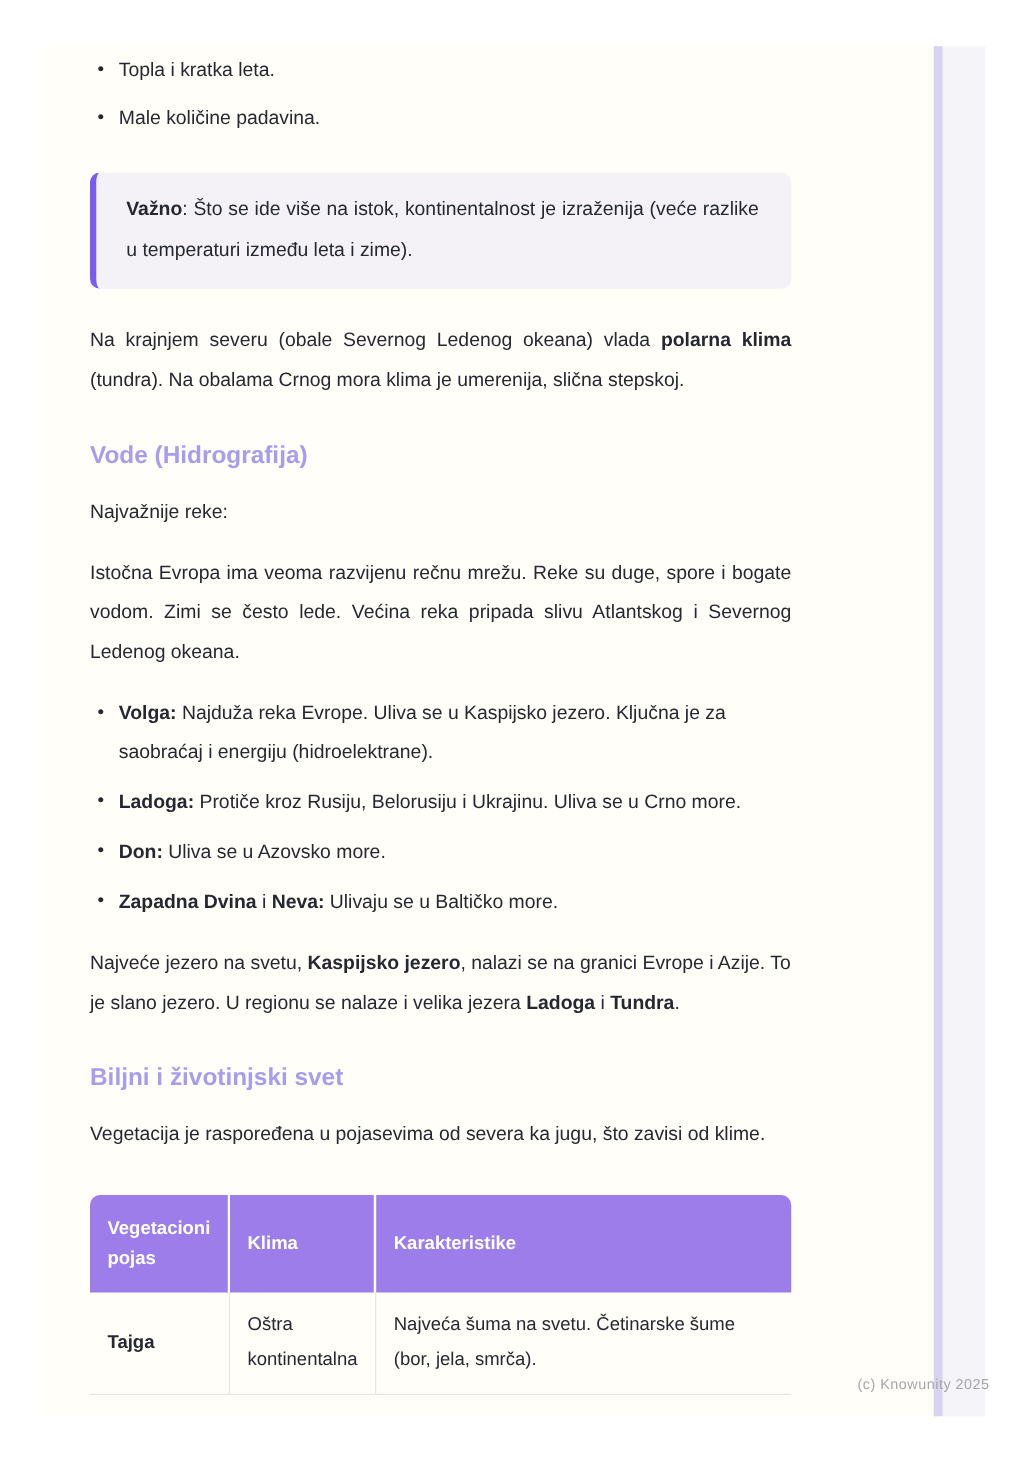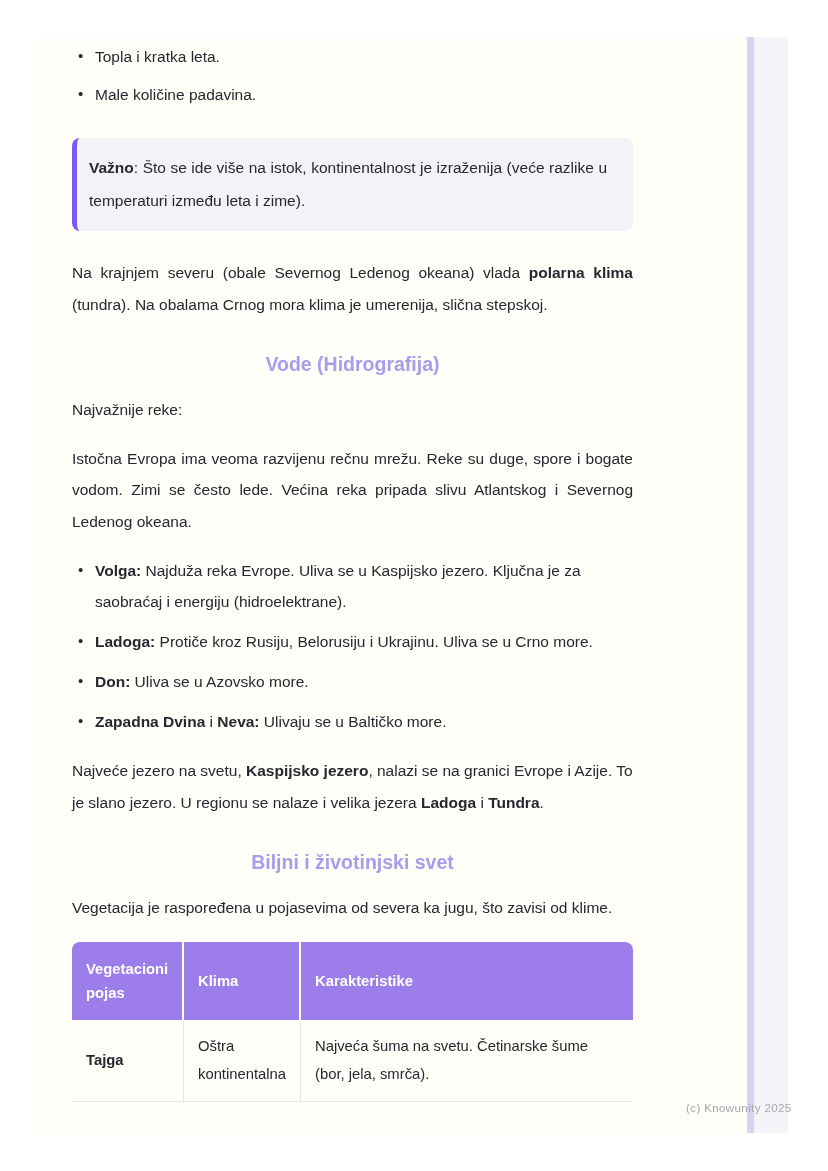--- a/index.html
+++ b/index.html
@@ -54,46 +54,45 @@
     font-size: 15px;
   }
 
   
   .callout {
     margin: 28px 0 26px 0;
     width: 561px;
     background: var(--callout-bg, #f4f2f7);
     border-left: 5px solid var(--callout-bar, #7b5af0);
     border-radius: 8px;
-    padding: 14px 26px 14px 12px;
+    padding: 14px 26px 14px 24px;
   }
   .callout p {
     text-align: justify;
     line-height: 2.1;
   }
 
   
   p.para { margin: 0 0 17px 0; width: 561px; }
   p.justify { text-align: justify; }
 
   h2.sec-heading {
     color: var(--heading, #a89cec);
     font-size: 19.5px;
     font-weight: bold;
     margin: 30px 0 16px 0;
     line-height: 1.4;
-    text-align: center;
   }
 
   ul.bullets.rivers { margin: 0 0 18px 0; width: 561px; }
   ul.bullets.rivers li { margin-bottom: 9px; }
 
   
   table.veg-table {
-    margin-top: 18px;
+    margin-top: 32px;
     width: 561px;
     border-collapse: separate;
     border-spacing: 0;
     table-layout: fixed;
   }
   .veg-table col.c1 { width: 112px; }
   .veg-table col.c2 { width: 117px; }
 
   .veg-table th {
     background: var(--th-bg, #9c7de9);

